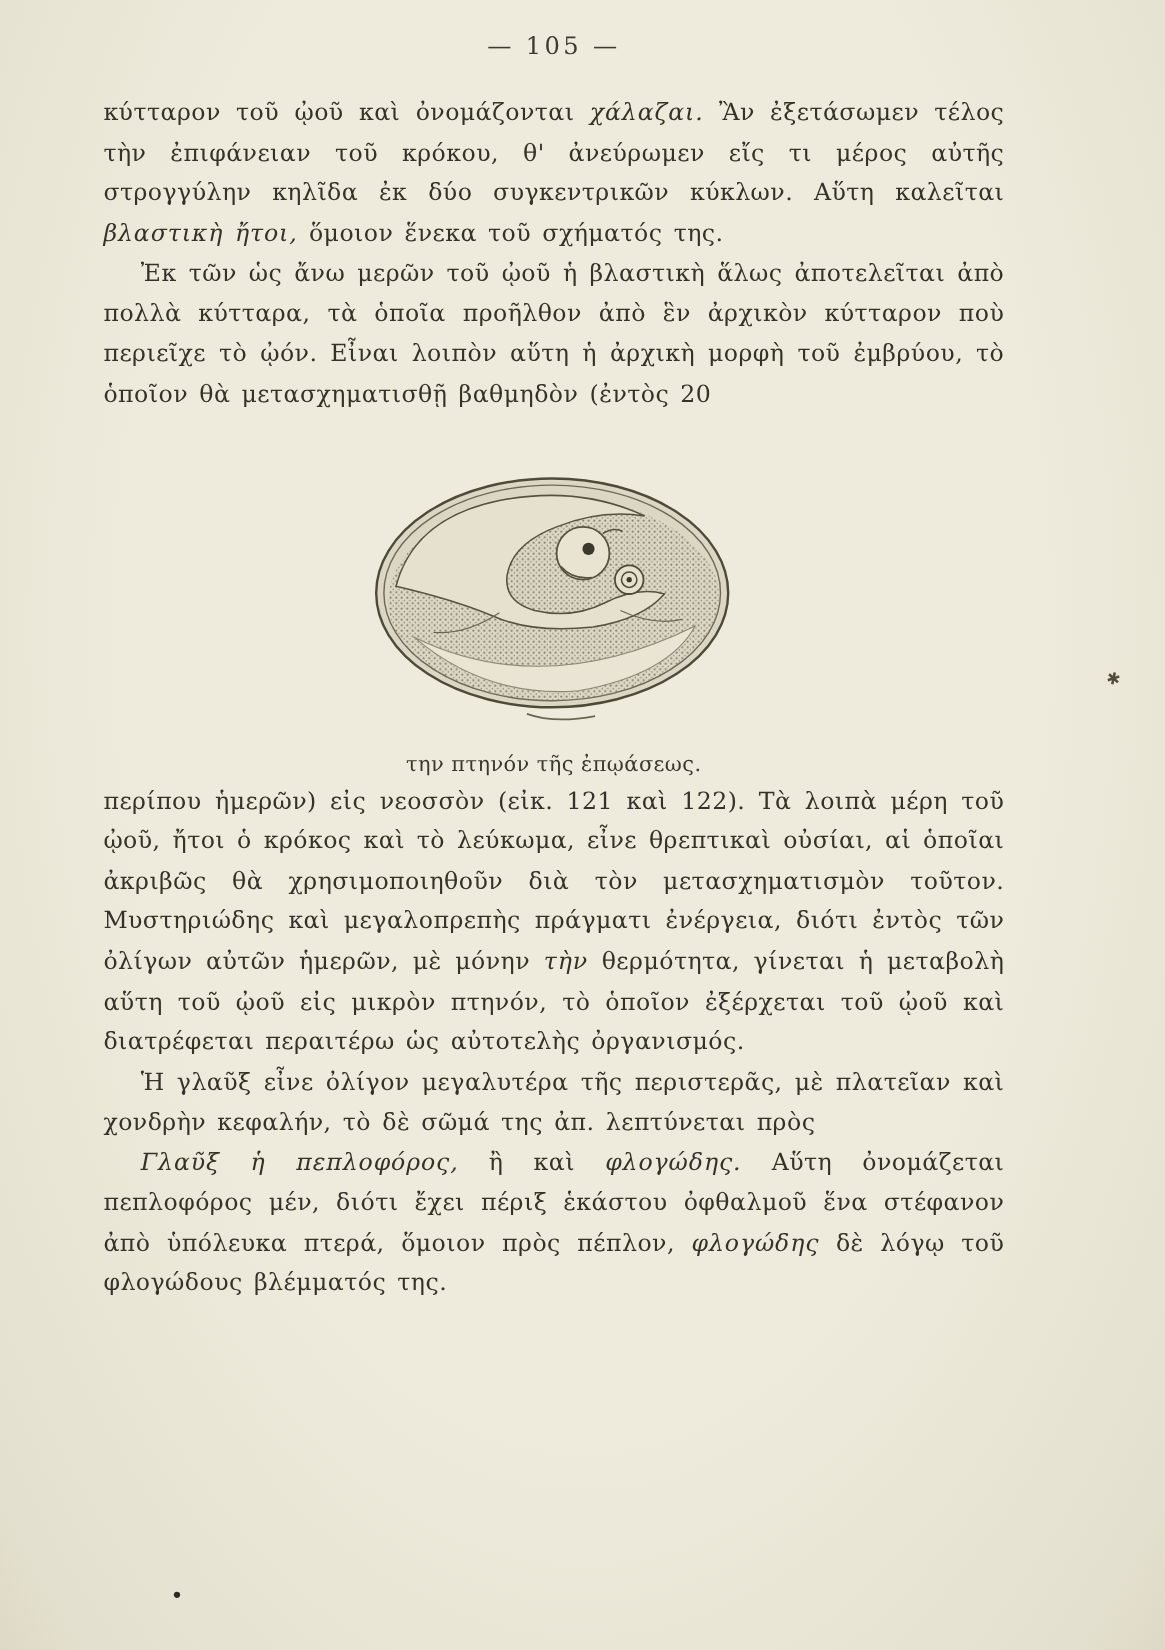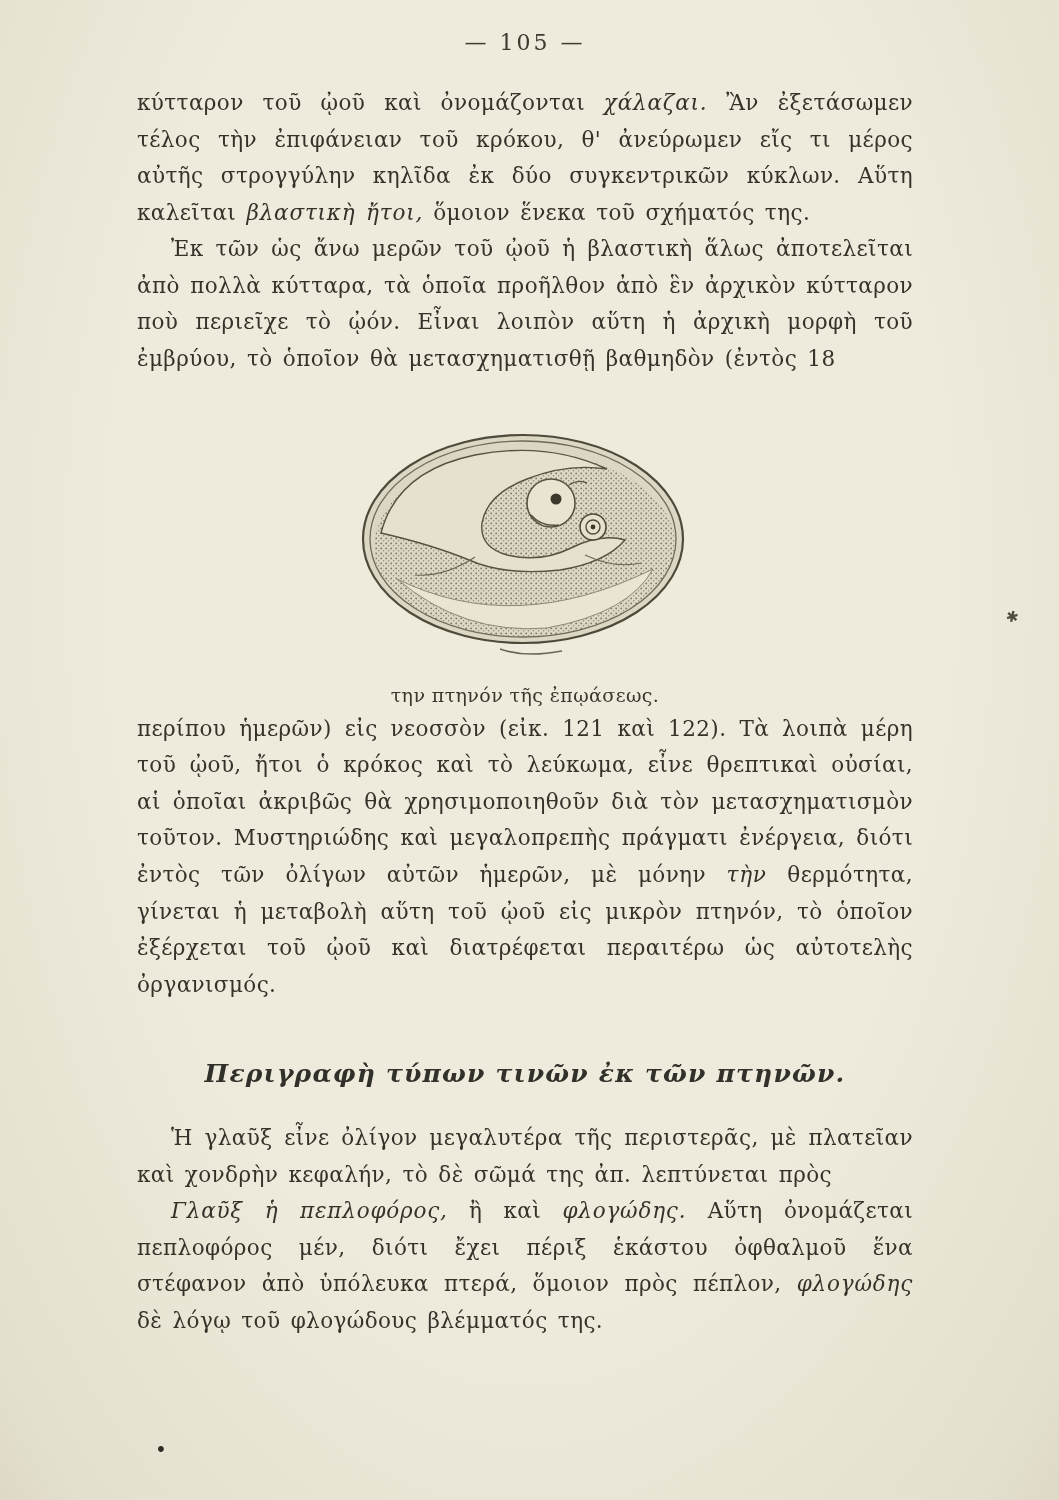--- a/index.html
+++ b/index.html
@@ -10,21 +10,20 @@
     color:#35322a;
     position:relative;
     overflow:hidden;
   }
   .page{
     position:absolute;inset:0;
     background:radial-gradient(ellipse at 50% 38%, #eeebdc 55%, #e4e0cf 92%, #ded9c6 100%);
   }
   .content{
     padding:30px 146px 0 94px;
-    margin-left:43px;
   }
   .page-number{
     text-align:center;
     font-size:22px;
     letter-spacing:3px;
     color:#3d3a30;
     margin-bottom:30px;
   }
   p.para{
     font-size:21.5px;
@@ -76,21 +75,21 @@
 </head>
 <body>
 
 <div class="page">
   <div class="content">
 
     <div class="page-number">— 105 —</div>
 
     <p class="para"><span>κύτταρον τοῦ ᾠοῦ καὶ ὀνομάζονται </span><span class="bi">χάλαζαι.</span><span> Ἂν ἐξετάσωμεν τέλος τὴν ἐπιφάνειαν τοῦ κρόκου, θ' ἀνεύρωμεν εἴς τι μέρος αὐτῆς στρογγύλην κηλῖδα ἐκ δύο συγκεντρικῶν κύκλων. Αὕτη καλεῖται </span><span class="bi">βλαστικὴ ἤτοι,</span><span> ὅμοιον ἕνεκα τοῦ σχήματός της.</span></p>
 
-    <p class="para indent"><span>Ἐκ τῶν ὡς ἄνω μερῶν τοῦ ᾠοῦ ἡ βλαστικὴ ἅλως ἀποτελεῖται ἀπὸ πολλὰ κύτταρα, τὰ ὁποῖα προῆλθον ἀπὸ ἓν ἀρχικὸν κύτταρον ποὺ περιεῖχε τὸ ᾠόν. Εἶναι λοιπὸν αὕτη ἡ ἀρχικὴ μορφὴ τοῦ ἐμβρύου, τὸ ὁποῖον θὰ μετασχηματισθῇ βαθμηδὸν (ἐντὸς 18</span></p>
+    <p class="para indent"><span>Ἐκ τῶν ὡς ἄνω μερῶν τοῦ ᾠοῦ ἡ βλαστικὴ ἅλως ἀποτελεῖται ἀπὸ πολλὰ κύτταρα, τὰ ὁποῖα προῆλθον ἀπὸ ἓν ἀρχικὸν κύτταρον ποὺ περιεῖχε τὸ ᾠόν. Εἶναι λοιπὸν αὕτη ἡ ἀρχικὴ μορφὴ τοῦ ἐμβρύου, τὸ ὁποῖον θὰ μετασχηματισθῇ βαθμηδὸν (ἐντὸς 20</span></p>
 
     <figure class="figure-wrap">
       <svg class="egg-svg" width="340" height="232" viewBox="0 0 340 232" aria-hidden="true">
         <defs>
           <pattern id="stip" width="5" height="5" patternUnits="userSpaceOnUse">
             <circle cx="1.2" cy="1.4" r="0.9" fill="#7b7562"></circle>
             <circle cx="3.6" cy="3.8" r="0.7" fill="#8c8672"></circle>
           </pattern>
           <clipPath id="eggclip">
               <ellipse cx="168" cy="112" rx="153" ry="98"></ellipse>
@@ -122,21 +121,20 @@
 
         <path d="M 145,222 q 25,9 62,2" fill="none" stroke="#6b6554" stroke-width="1.6"></path>
       </svg>
       <figcaption>
         <div>την πτηνόν τῆς ἐπῳάσεως.</div>
       </figcaption>
     </figure>
 
     <p class="para after-figure"><span>περίπου ἡμερῶν) εἰς νεοσσὸν (εἰκ. 121 καὶ 122). Τὰ λοιπὰ μέρη τοῦ ᾠοῦ, ἤτοι ὁ κρόκος καὶ τὸ λεύκωμα, εἶνε θρεπτικαὶ οὐσίαι, αἱ ὁποῖαι ἀκριβῶς θὰ χρησιμοποιηθοῦν διὰ τὸν μετασχηματισμὸν τοῦτον. Μυστηριώδης καὶ μεγαλοπρεπὴς πράγματι ἐνέργεια, διότι ἐντὸς τῶν ὀλίγων αὐτῶν ἡμερῶν, μὲ μόνην </span><span class="bi">τὴν</span><span> θερμότητα, γίνεται ἡ μεταβολὴ αὕτη τοῦ ᾠοῦ εἰς μικρὸν πτηνόν, τὸ ὁποῖον ἐξέρχεται τοῦ ᾠοῦ καὶ διατρέφεται περαιτέρω ὡς αὐτοτελὴς ὀργανισμός.</span></p>
 
-    <h2 class="section-heading">Περιγραφὴ τύπων τινῶν ἐκ τῶν πτηνῶν.</h2>
 
     <p class="para indent"><span>Ἡ γλαῦξ εἶνε ὀλίγον μεγαλυτέρα τῆς περιστερᾶς, μὲ πλατεῖαν καὶ χονδρὴν κεφαλήν, τὸ δὲ σῶμά της ἀπ. λεπτύνεται πρὸς</span></p>
 
     <p class="para indent"><span class="bi">Γλαῦξ ἡ πεπλοφόρος,</span><span> ἢ καὶ </span><span class="bi">φλογώδης.</span><span> Αὕτη ὀνομάζεται πεπλοφόρος μέν, διότι ἔχει πέριξ ἑκάστου ὀφθαλμοῦ ἕνα στέφανον ἀπὸ ὑπόλευκα πτερά, ὅμοιον πρὸς πέπλον, </span><span class="bi">φλογώδης</span><span> δὲ λόγῳ τοῦ φλογώδους βλέμματός της.</span></p>
 
   </div>
 
   <div class="ink-spot">✱</div>
   <div class="bottom-dot">•</div>
 </div>

